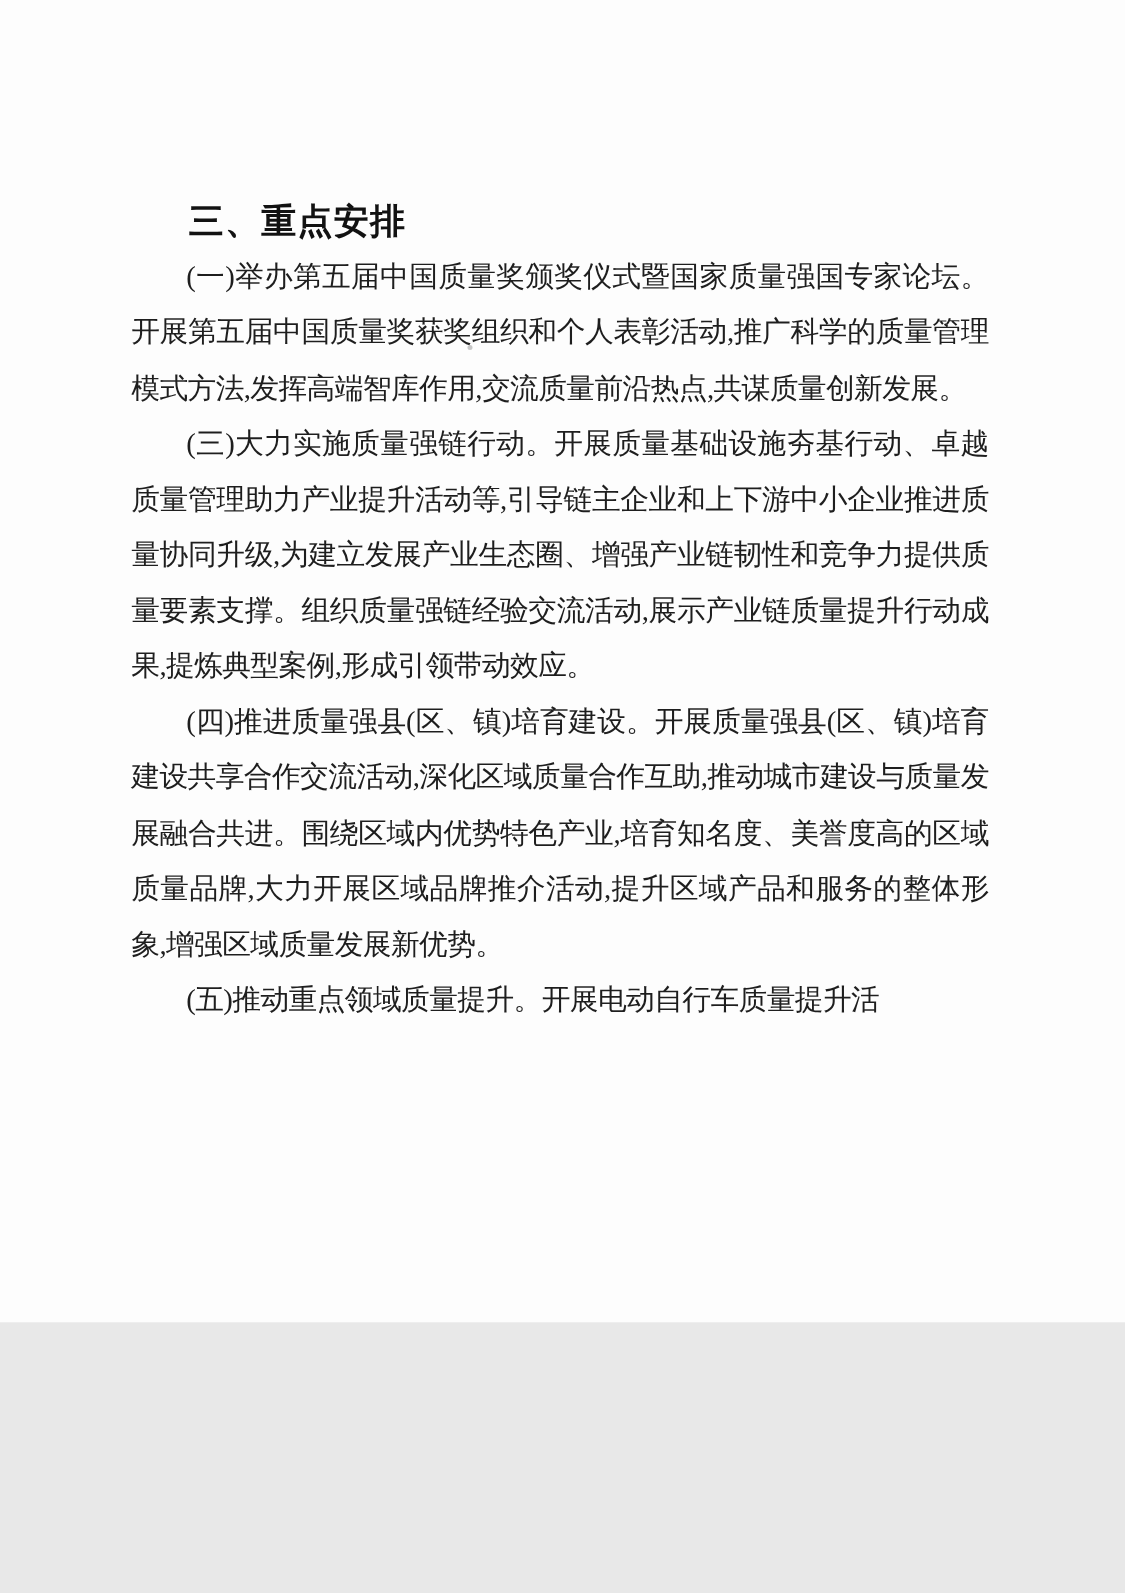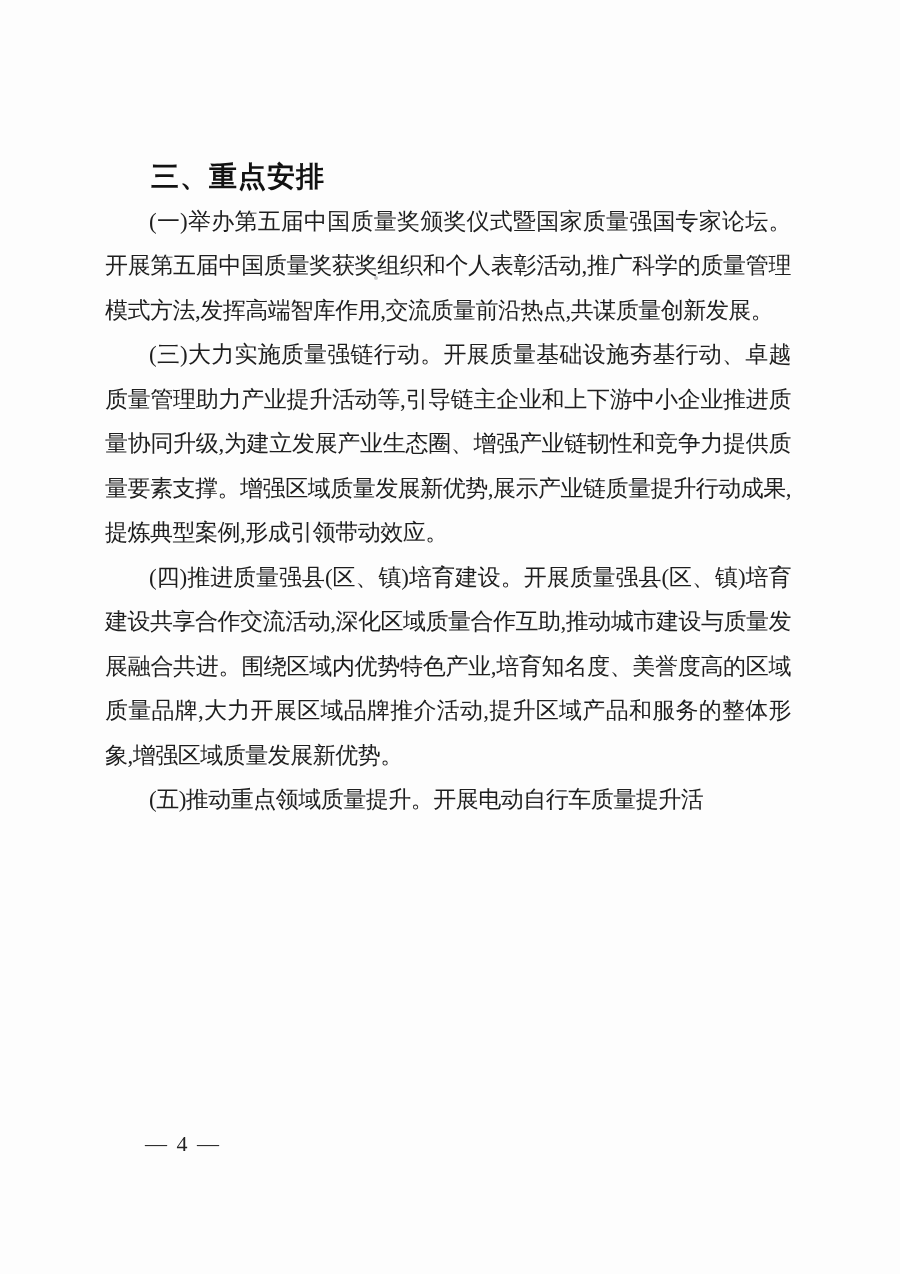--- a/index.html
+++ b/index.html
@@ -3,21 +3,21 @@
 <meta charset="utf-8">
 <style>
   html, body {
     margin: 0;
     padding: 0;
     background: #e8e8e8;
   }
   .page {
     position: relative;
     width: 900px;
-    height: 1274px;
+    height: 1058px;
     margin: 0 auto;
     background: #fdfdfd;
     color: #1e1e1e;
     font-family: "Liberation Serif", "DejaVu Serif", serif;
     overflow: hidden;
     text-decoration: underline;
   }
   .content {
     position: absolute;
     left: 105px;
@@ -64,21 +64,21 @@
     opacity: 0.55;
   }
 </style>
 </head>
 <body>
 
 <div class="page">
   <div class="content">
     <h2 class="heading">三、重点安排</h2>
     <p class="para">(一)举办第五届中国质量奖颁奖仪式暨国家质量强国专家论坛。开展第五届中国质量奖获奖组织和个人表彰活动,推广科学的质量管理模式方法,发挥高端智库作用,交流质量前沿热点,共谋质量创新发展。</p>
-    <p class="para">(三)大力实施质量强链行动。开展质量基础设施夯基行动、卓越质量管理助力产业提升活动等,引导链主企业和上下游中小企业推进质量协同升级,为建立发展产业生态圈、增强产业链韧性和竞争力提供质量要素支撑。增强区域质量发展新优势,展示产业链质量提升行动成果,提炼典型案例,形成引领带动效应。</p>
+    <p class="para">(三)大力实施质量强链行动。开展质量基础设施夯基行动、卓越质量管理助力产业提升活动等,引导链主企业和上下游中小企业推进质量协同升级,为建立发展产业生态圈、增强产业链韧性和竞争力提供质量要素支撑。组织质量强链经验交流活动,展示产业链质量提升行动成果,提炼典型案例,形成引领带动效应。</p>
     <p class="para">(四)推进质量强县(区、镇)培育建设。开展质量强县(区、镇)培育建设共享合作交流活动,深化区域质量合作互助,推动城市建设与质量发展融合共进。围绕区域内优势特色产业,培育知名度、美誉度高的区域质量品牌,大力开展区域品牌推介活动,提升区域产品和服务的整体形象,增强区域质量发展新优势。</p>
     <p class="para">(五)推动重点领域质量提升。开展电动自行车质量提升活</p>
   </div>
 
   <div class="speck"></div>
 
   <div class="page-number">— 4 —</div>
 </div>
 
 </body></html>

